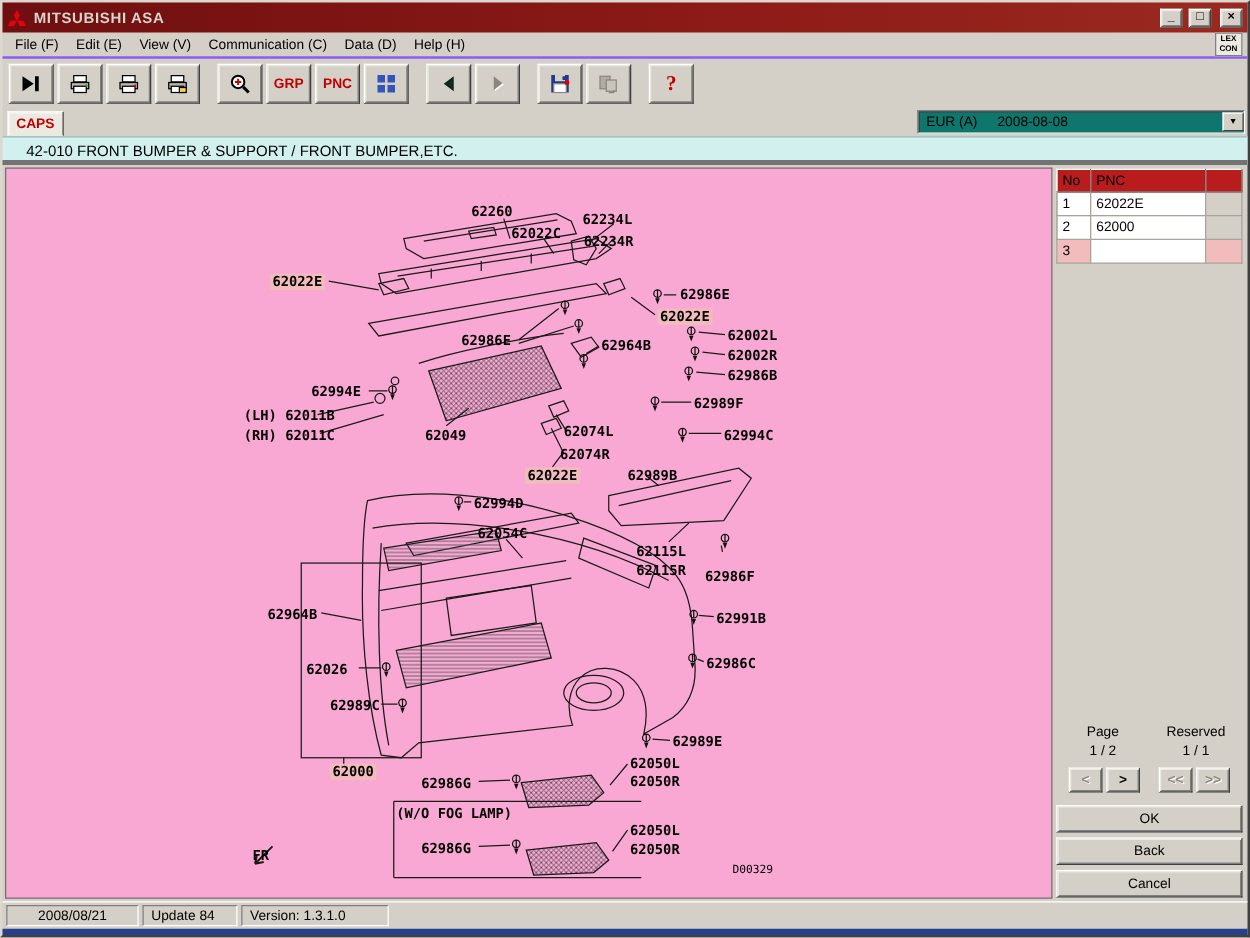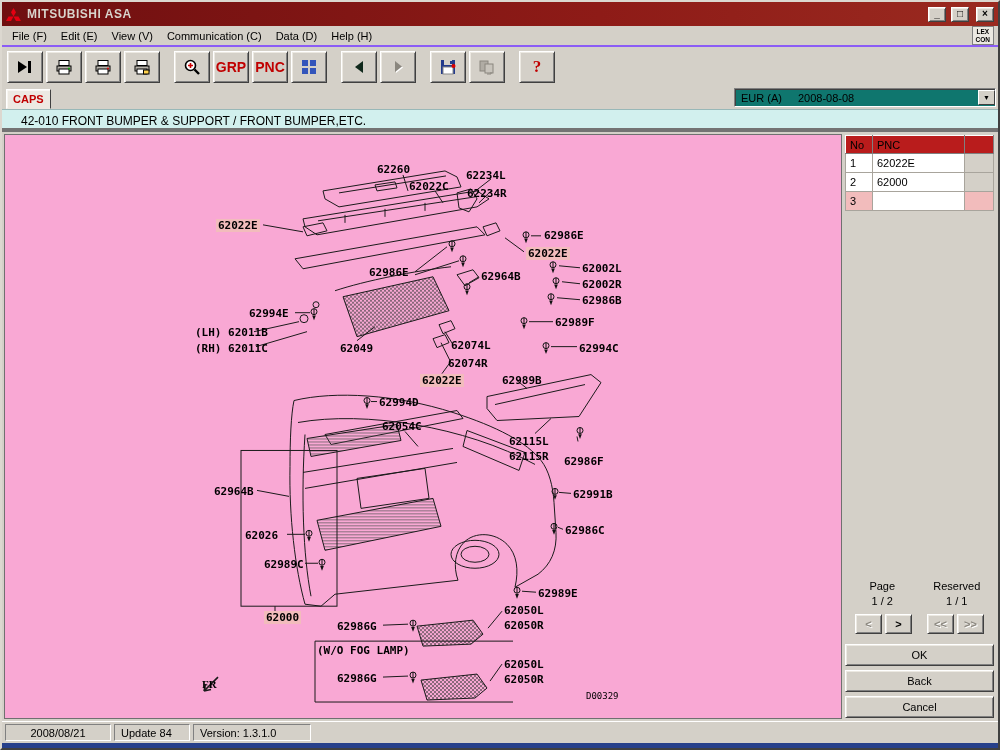--- a/index.html
+++ b/index.html
@@ -10,21 +10,21 @@
 .titlebar .logo{width:16px;height:15px;display:flex;align-items:center;}
 .title-text{color:#d8d4cc;font-size:12px;font-weight:bold;letter-spacing:.5px;flex:1;}
 .wbtn{width:18px;height:15px;font:bold 10px "Liberation Sans",sans-serif;background:#d4d0c8;border:1px solid;border-color:#fff #404040 #404040 #fff;box-shadow:inset 1px 1px 0 #ece9e2,inset -1px -1px 0 #808080;display:flex;align-items:center;justify-content:center;padding:0;line-height:1;}
 .wbtn.close{margin-left:2px;}
 .menubar{height:21px;display:flex;align-items:center;padding:0 4px;gap:2px;flex:none;border-bottom:2px solid #8b5cf6;}
 .mitem{font-size:11px;padding:2px 6px;cursor:default;}
 .lexcon{margin-left:auto;font-size:6.5px;line-height:1.15;text-align:center;border:1px solid #808080;background:#ece9e2;padding:1px 3px;display:flex;flex-direction:column;font-weight:bold;}
 .toolbar{height:39px;display:flex;align-items:center;padding:2px 5px;gap:3px;flex:none;}
 .tbtn{width:36px;height:32px;background:#d4d0c8;border:1px solid;border-color:#fff #404040 #404040 #fff;box-shadow:inset 1px 1px 0 #ece9e2,inset -1px -1px 0 #808080;display:flex;align-items:center;justify-content:center;padding:0;}
 .tbtn.gap{margin-left:11px;}
-.red-label{color:#c00000;font-weight:bold;font-size:14px;font-family:"Liberation Sans",sans-serif;}
+.red-label{color:#c00000;font-weight:bold;font-size:11px;font-family:"Liberation Sans",sans-serif;}
 .help-label{color:#c00000;font-weight:bold;font-size:17px;font-family:"Liberation Serif",serif;}
 .tabrow{height:23px;display:flex;align-items:flex-end;padding:0 2px;flex:none;}
 .tab{height:20px;min-width:44px;background:#ece9e2;border:1px solid;border-color:#fff #404040 #ece9e2 #fff;box-shadow:inset 1px 1px 0 #f8f6f2;color:#c00000;font-weight:bold;font-size:11px;display:flex;align-items:center;justify-content:center;margin-left:2px;padding:0 6px;}
 .combo{margin-left:auto;margin-bottom:2px;width:262px;height:19px;background:#0f766e;border:1px solid;border-color:#808080 #fff #fff #808080;box-shadow:inset 1px 1px 0 #404040;display:flex;align-items:center;font-size:11px;padding-left:6px;gap:16px;}
 .combo-arrow{margin-left:auto;width:17px;height:15px;background:#d4d0c8;border:1px solid;border-color:#fff #404040 #404040 #fff;display:flex;align-items:center;justify-content:center;font-size:7px;color:#000;}
 .header{height:23px;background:#d2f0ee;border-top:1px solid #98b8b8;border-bottom:4px solid #737373;display:flex;align-items:flex-end;padding-left:19px;font-size:12px;flex:none;}
 .main{flex:1;display:flex;padding:2px;gap:2px;min-height:0;}
 .diagram{width:838px;flex:none;background:#f9a8d4;border:1px solid #707070;position:relative;overflow:hidden;}
 .diagram svg.art{width:100%;height:100%;display:block;}
 .labels{position:absolute;left:0;top:0;right:0;bottom:0;}
@@ -298,21 +298,21 @@
           <span class="part-label hl" style="left: 259px; top: 476px;">62000</span>
           <span class="part-label" style="left: 332px; top: 485px;">62986G</span>
           <span class="part-label" style="left: 533px; top: 452px;">62989E</span>
           <span class="part-label" style="left: 499px; top: 469px;">62050L</span>
           <span class="part-label" style="left: 499px; top: 484px;">62050R</span>
           <span class="part-label" style="left: 312px; top: 509px;">(W/O FOG LAMP)</span>
           <span class="part-label" style="left: 332px; top: 537px;">62986G</span>
           <span class="part-label" style="left: 499px; top: 523px;">62050L</span>
           <span class="part-label" style="left: 499px; top: 538px;">62050R</span>
           <span class="part-label small" style="left: 581px; top: 556px;">D00329</span>
-          <span class="part-label" style="left: 197px; top: 543px; font-family: Liberation Serif, serif;">FR</span>
+          <span class="part-label" style="left: 197px; top: 543px;">FR</span>
         </div>
     </div>
 
     <div class="panel">
       <table class="pnc-table">
         <colgroup>
             <col style="width:27px">
             <col style="width:92px">
             <col>
           </colgroup>

